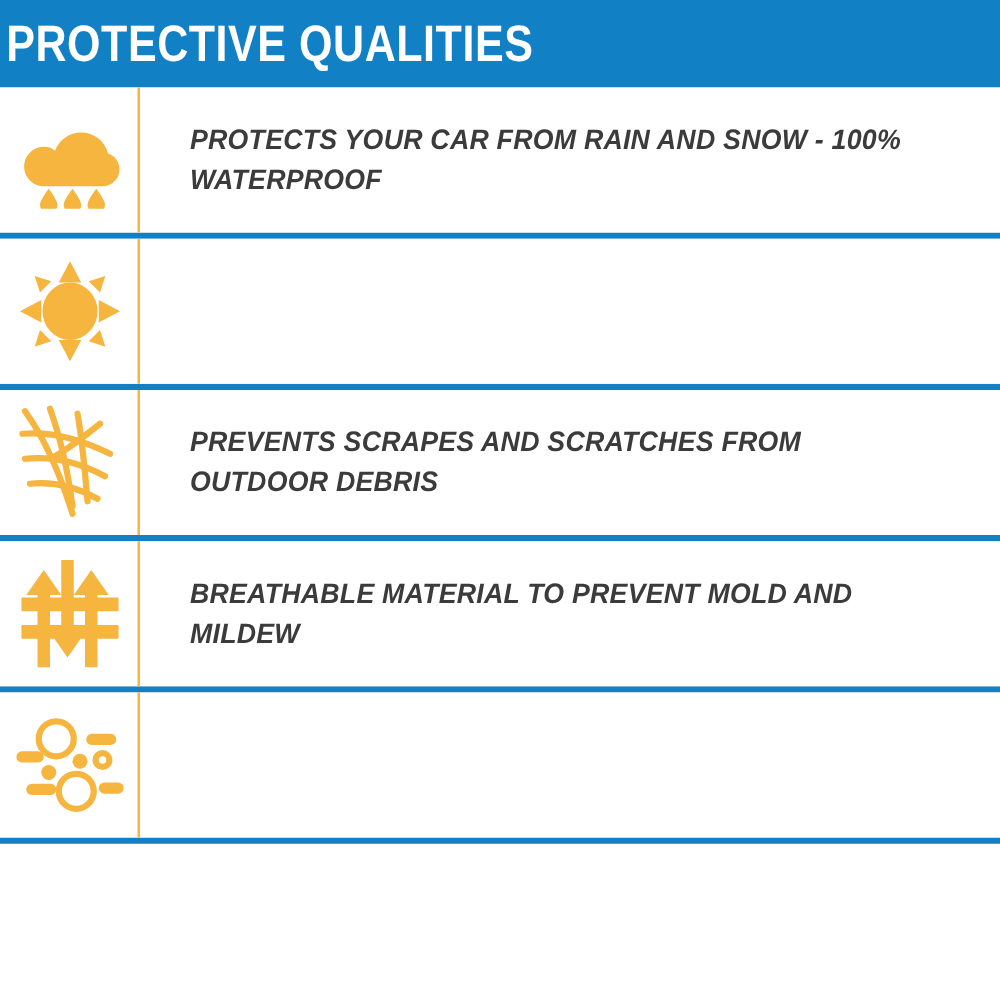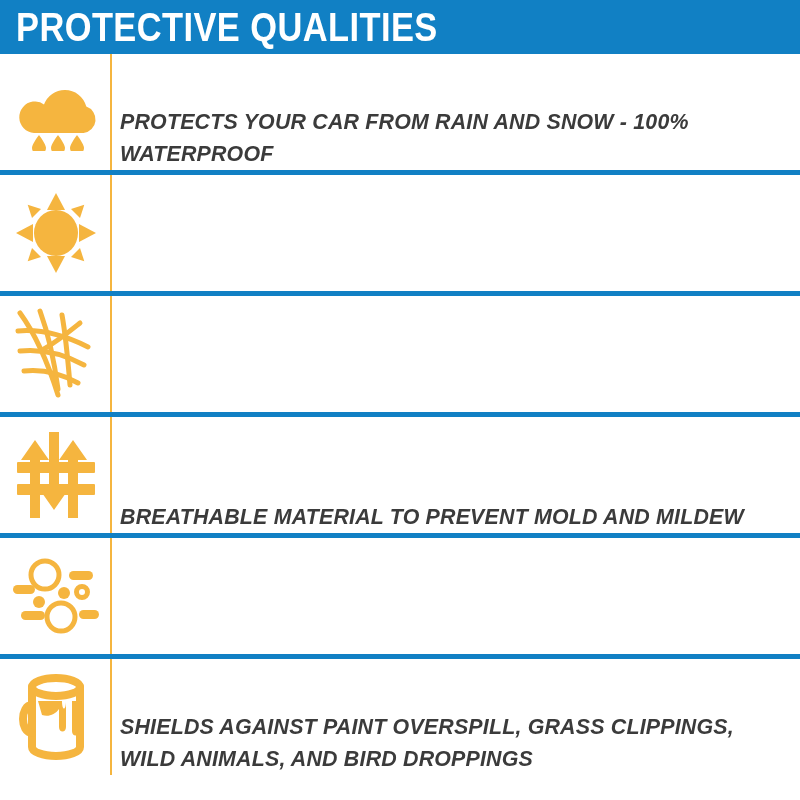--- a/index.html
+++ b/index.html
@@ -18,26 +18,26 @@
     position: relative;
     width: 800px;
     height: 800px;
     background: #ffffff;
     box-sizing: border-box;
   }
 
   
   .header {
     position: relative;
-    height: 54px;
+    height: 70px;
     background: #1180C4;
     display: flex;
     align-items: center;
     box-sizing: border-box;
-    padding-left: 16px;
+    padding-left: 5px;
   }
   .header-title {
     color: #ffffff;
     font-family: "Liberation Sans Narrow", "Liberation Sans", sans-serif;
     font-weight: bold;
     font-size: 41px;
     letter-spacing: 0.5px;
     line-height: 1;
     transform: scaleX(0.84);
     transform-origin: left center;
@@ -79,23 +79,23 @@
     bottom: 0;
     width: 2px;
     background: #F5B53F;
   }
   .icon-svg {
     display: block;
   }
   .text-cell {
     flex: 1;
     display: flex;
-    align-items: flex-end;
-    box-sizing: border-box;
-    padding-left: 8px;
+    align-items: center;
+    box-sizing: border-box;
+    padding-left: 40px;
     padding-right: 20px;
   }
   .feature-text {
     color: #3B3B3B;
     font-family: "Liberation Sans Narrow", "Liberation Sans", sans-serif;
     font-weight: bold;
     font-style: italic;
     font-size: 22.5px;
     line-height: 1.42;
     letter-spacing: 0.2px;
@@ -153,20 +153,23 @@
             <path d="M6 6 C 22 28, 34 56, 44 88"></path>
             <path d="M26 4 C 34 26, 40 52, 44 82"></path>
             <path d="M48 8 C 52 30, 54 54, 56 78"></path>
             <path d="M4 24 C 26 22, 50 28, 74 40"></path>
             <path d="M6 44 C 26 42, 48 46, 70 58"></path>
             <path d="M10 64 C 28 62, 46 66, 64 76"></path>
             <path d="M66 16 C 56 24, 44 34, 30 42"></path>
           </g>
         </svg>
       </div>
+      <div class="text-cell">
+        <div class="feature-text">PREVENTS SCRAPES AND SCRATCHES FROM OUTDOOR DEBRIS</div>
+      </div>
     </div>
     <div class="row-divider"></div>
 
     <div class="row">
       <div class="icon-cell">
         <svg class="icon-svg" width="78" height="86" viewBox="0 0 78 86">
           <g fill="#F5B53F">
 
             <path d="M13 86 h10 V28 h9 L18 8 L4 28 h9 z"></path>
 
@@ -199,37 +202,15 @@
             <rect x="56" y="16" width="24" height="9" rx="4.5"></rect>
             <rect x="0" y="30" width="22" height="9" rx="4.5"></rect>
             <rect x="8" y="56" width="24" height="9" rx="4.5"></rect>
             <rect x="66" y="55" width="20" height="9" rx="4.5"></rect>
           </g>
         </svg>
       </div>
     </div>
     <div class="row-divider"></div>
 
-    <div class="row">
-      <div class="icon-cell">
-        <svg class="icon-svg" width="76" height="92" viewBox="0 0 76 92">
-          <g fill="none" stroke="#F5B53F" stroke-width="8" stroke-linecap="round" stroke-linejoin="round">
-
-            <path d="M14 16 v60 a24 9 0 0 0 48 0 V16"></path>
-
-            <ellipse cx="38" cy="16" rx="24" ry="9"></ellipse>
-
-            <path d="M14 34 C 2 34, 2 62, 14 62"></path>
-          </g>
-          <g fill="#F5B53F">
-
-            <path d="M20 30 h24 c0 10 4 10 4 0 v26 c0 6 -7 6 -7 0 V38 c-4 6 -11 8 -17 6 z"></path>
-            <path d="M54 30 h7 v30 c0 6 -7 6 -7 0 z"></path>
-          </g>
-        </svg>
-      </div>
-      <div class="text-cell">
-        <div class="feature-text">SHIELDS AGAINST PAINT OVERSPILL, GRASS CLIPPINGS, WILD ANIMALS, AND BIRD DROPPINGS</div>
-      </div>
-    </div>
 
   </div>
 </div>
 
 </body></html>

